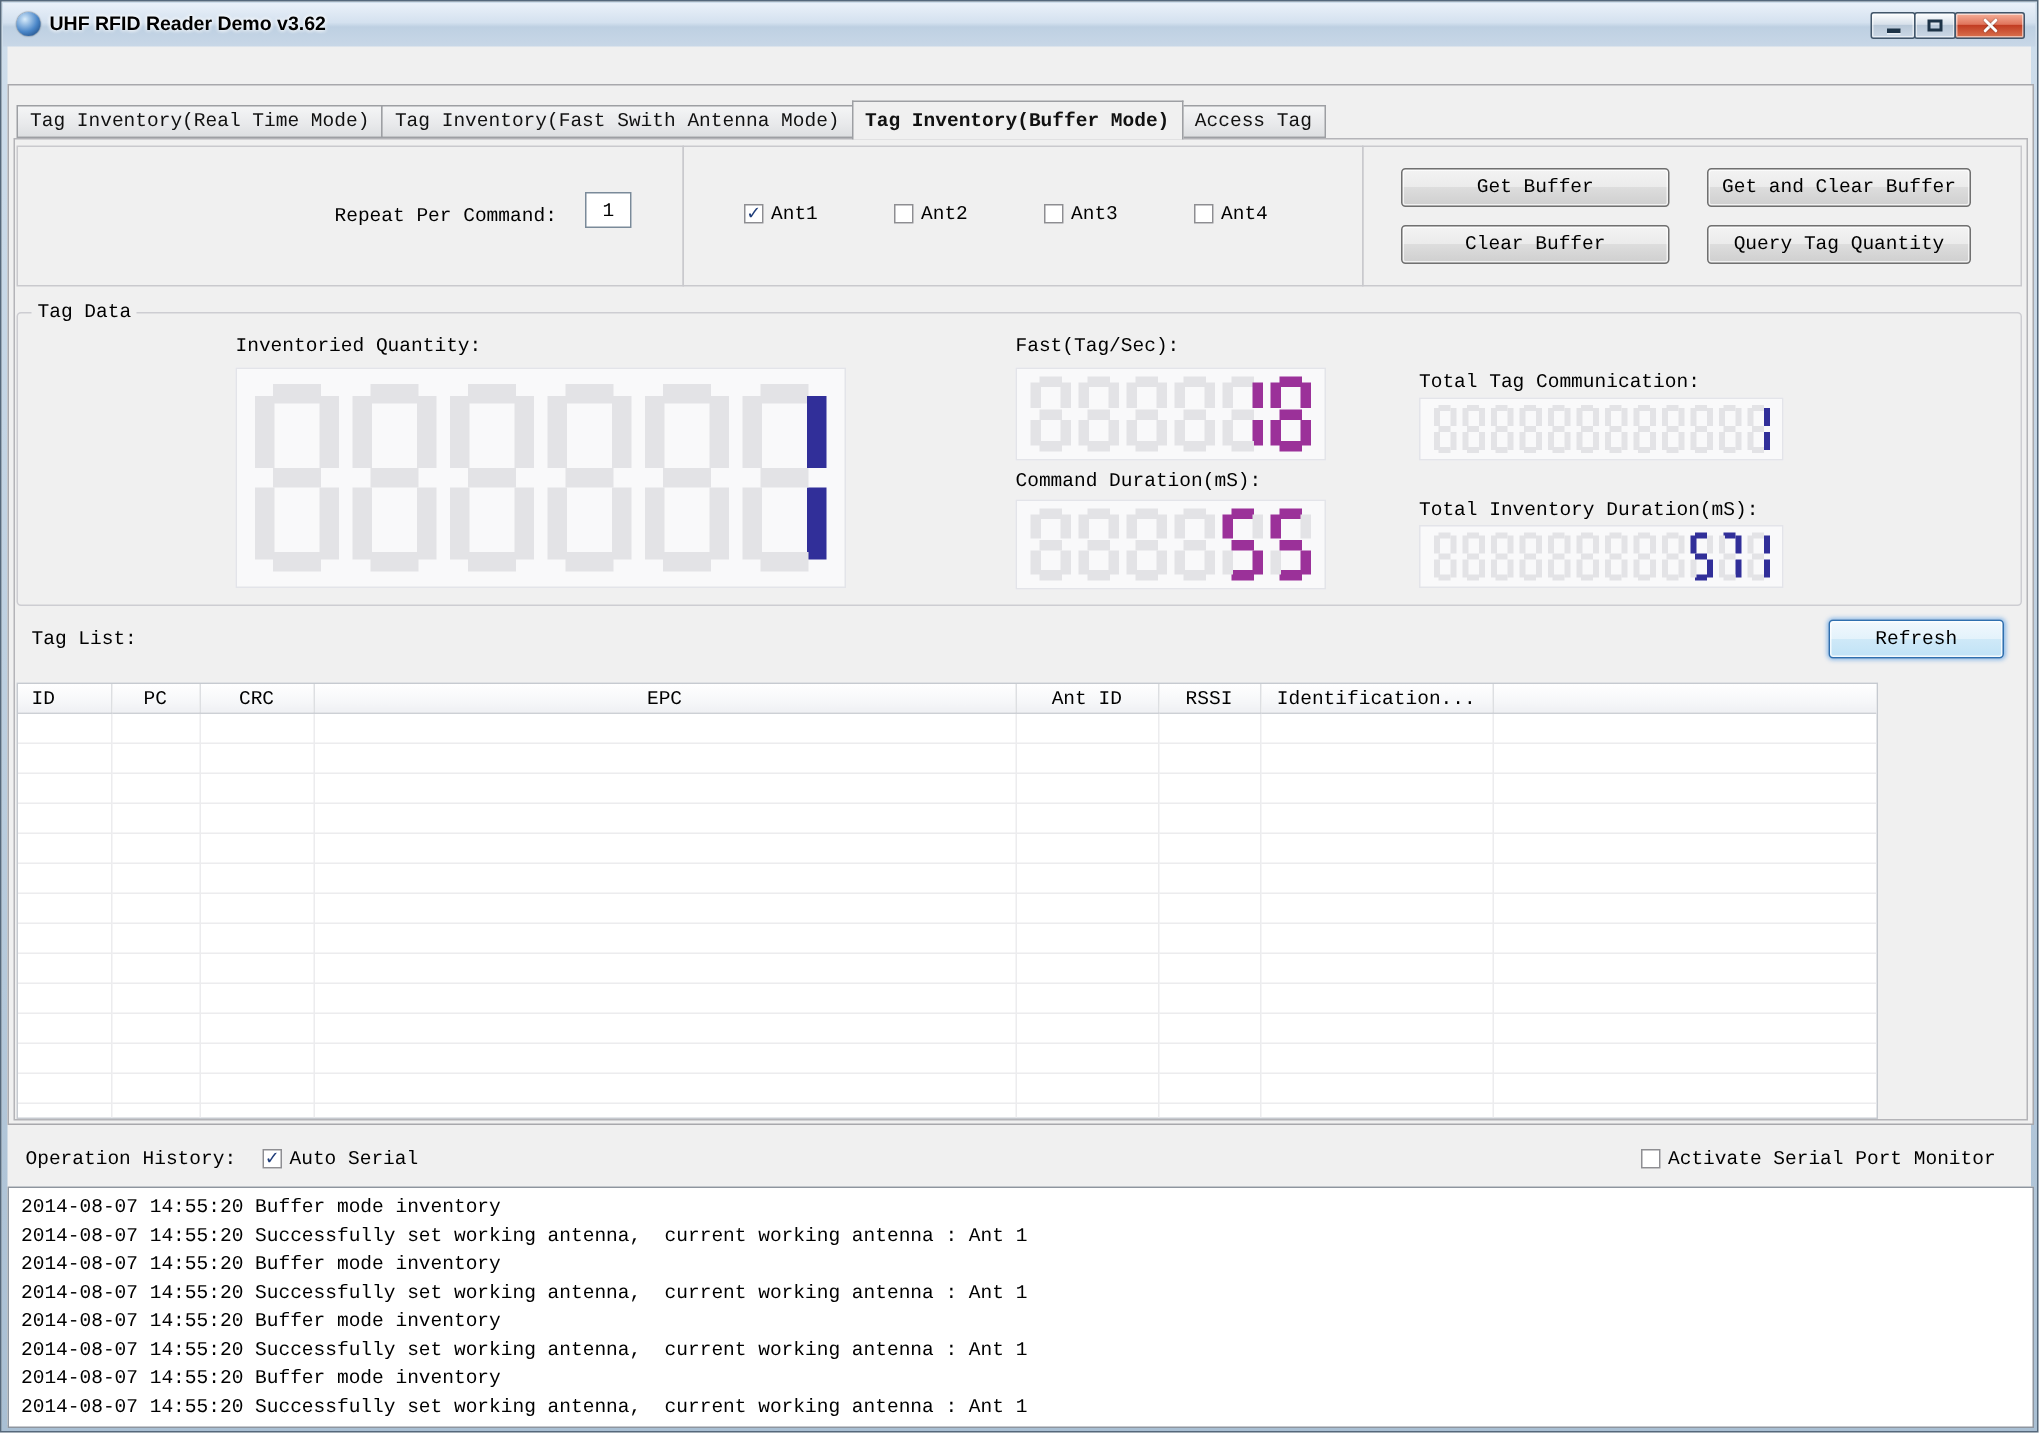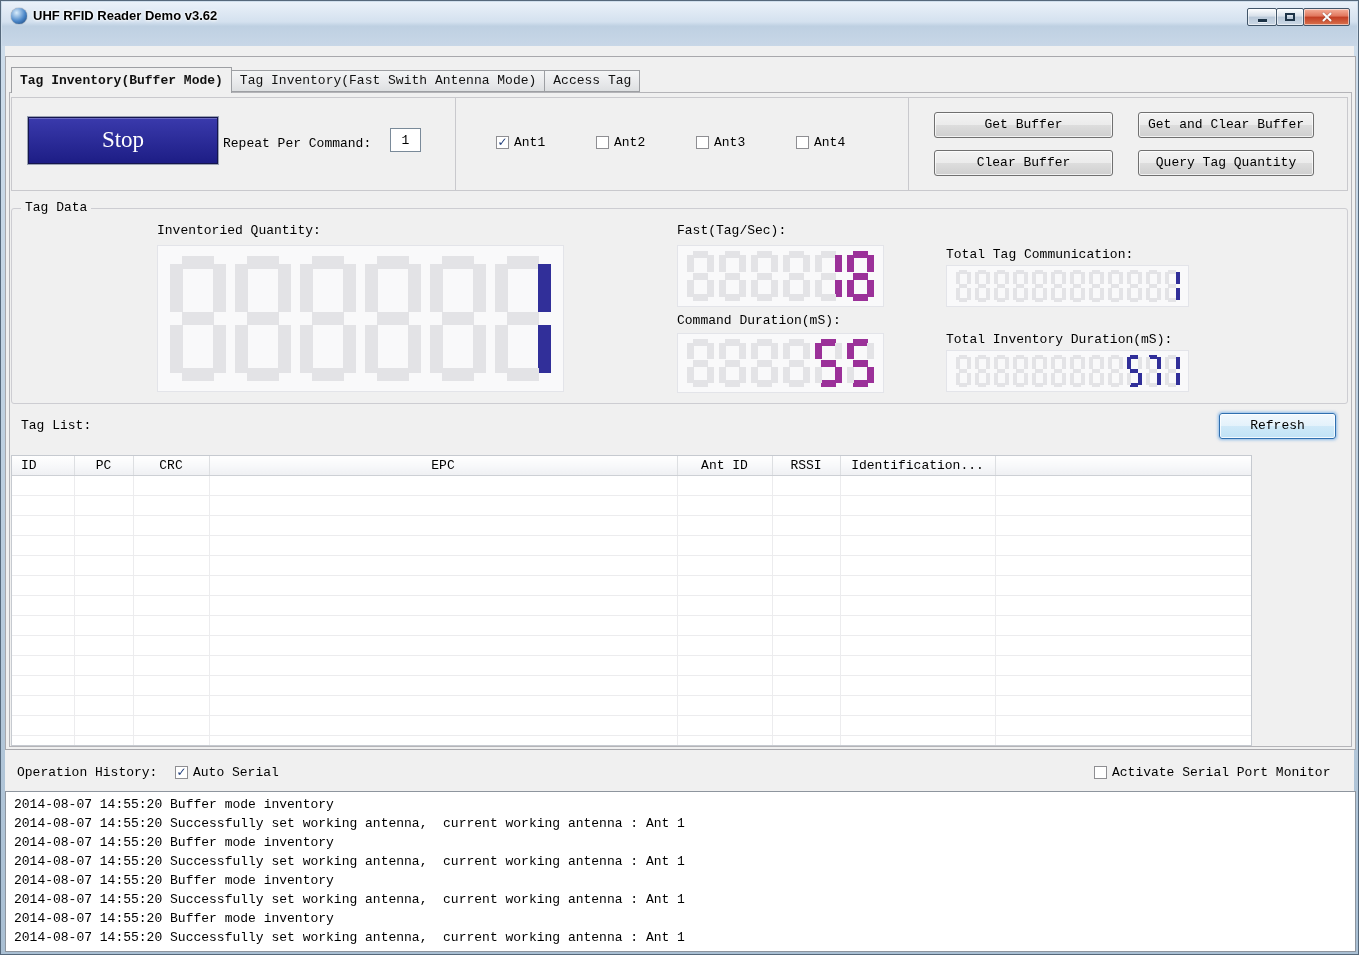--- a/index.html
+++ b/index.html
@@ -3,21 +3,21 @@
 <meta charset="utf-8">
 <style>
   html,body{margin:0;padding:0;}
   body{width:1359px;height:955px;overflow:hidden;background:#fff;
        font-family:"Liberation Mono", monospace;}
   .frame{position:absolute;inset:0;background:linear-gradient(180deg,#cfdeec,#a9bfd3);
          border:1px solid #55687b;box-sizing:border-box;}
   .client-bg{position:absolute;left:4px;right:4px;top:28px;bottom:4px;background:#f0f0f0;}
 
   
-  .titlebar{position:absolute;left:1px;right:1px;top:1px;height:44px;
+  .titlebar{position:absolute;left:1px;right:1px;top:1px;height:29px;
             background:linear-gradient(180deg,#eaf1f9 0%,#d4e1ef 45%,#bed0e2 55%,#c8d7e7 100%);
             display:flex;align-items:center;}
   .app-icon{position:absolute;left:9px;top:6px;width:16px;height:16px;border-radius:50%;
             background:radial-gradient(circle at 35% 30%,#d8ecfb,#4a86c8 55%,#143b6e);
             box-shadow:0 0 1px #123;}
   .win-title{position:absolute;left:31px;top:6px;font:bold 13px "Liberation Sans",sans-serif;
              color:#000;text-shadow:0 0 3px #fff,0 0 3px #fff;}
   .winbtns{position:absolute;right:7px;top:6px;display:flex;}
   .winbtn{height:18px;border:1px solid #42566a;box-sizing:border-box;margin-left:-1px;
           display:flex;align-items:center;justify-content:center;
@@ -122,30 +122,30 @@
           <span class="glyph-close"></span>
         </div>
     </div>
   </div>
 
   <div class="panel main-page"></div>
   <div class="panel sub-page"></div>
 
 
   <div class="tabstrip sub">
+    <div class="tab">Tag Inventory(Real Time Mode)</div>
+    <div class="tab">Tag Inventory(Fast Swith Antenna Mode)</div>
     <div class="tab active">Tag Inventory(Buffer Mode)</div>
-    <div class="tab">Tag Inventory(Fast Swith Antenna Mode)</div>
     <div class="tab">Access Tag</div>
   </div>
 
   <div class="cbox b1"></div>
   <div class="cbox b2"></div>
   <div class="cbox b3"></div>
 
-  <div class="abs stop-btn">Stop</div>
   <div class="abs lbl" style="left:222px;top:135px;">Repeat Per Command:</div>
   <input class="abs txtinput" value="1" style="">
 
   <div class="abs cbitem" style="left:495px;top:134px;">
     <span class="cb checked"></span>
     <span class="lbl">Ant1</span>
   </div>
   <div class="abs cbitem" style="left:595px;top:134px;">
     <span class="cb"></span>
     <span class="lbl">Ant2</span>

